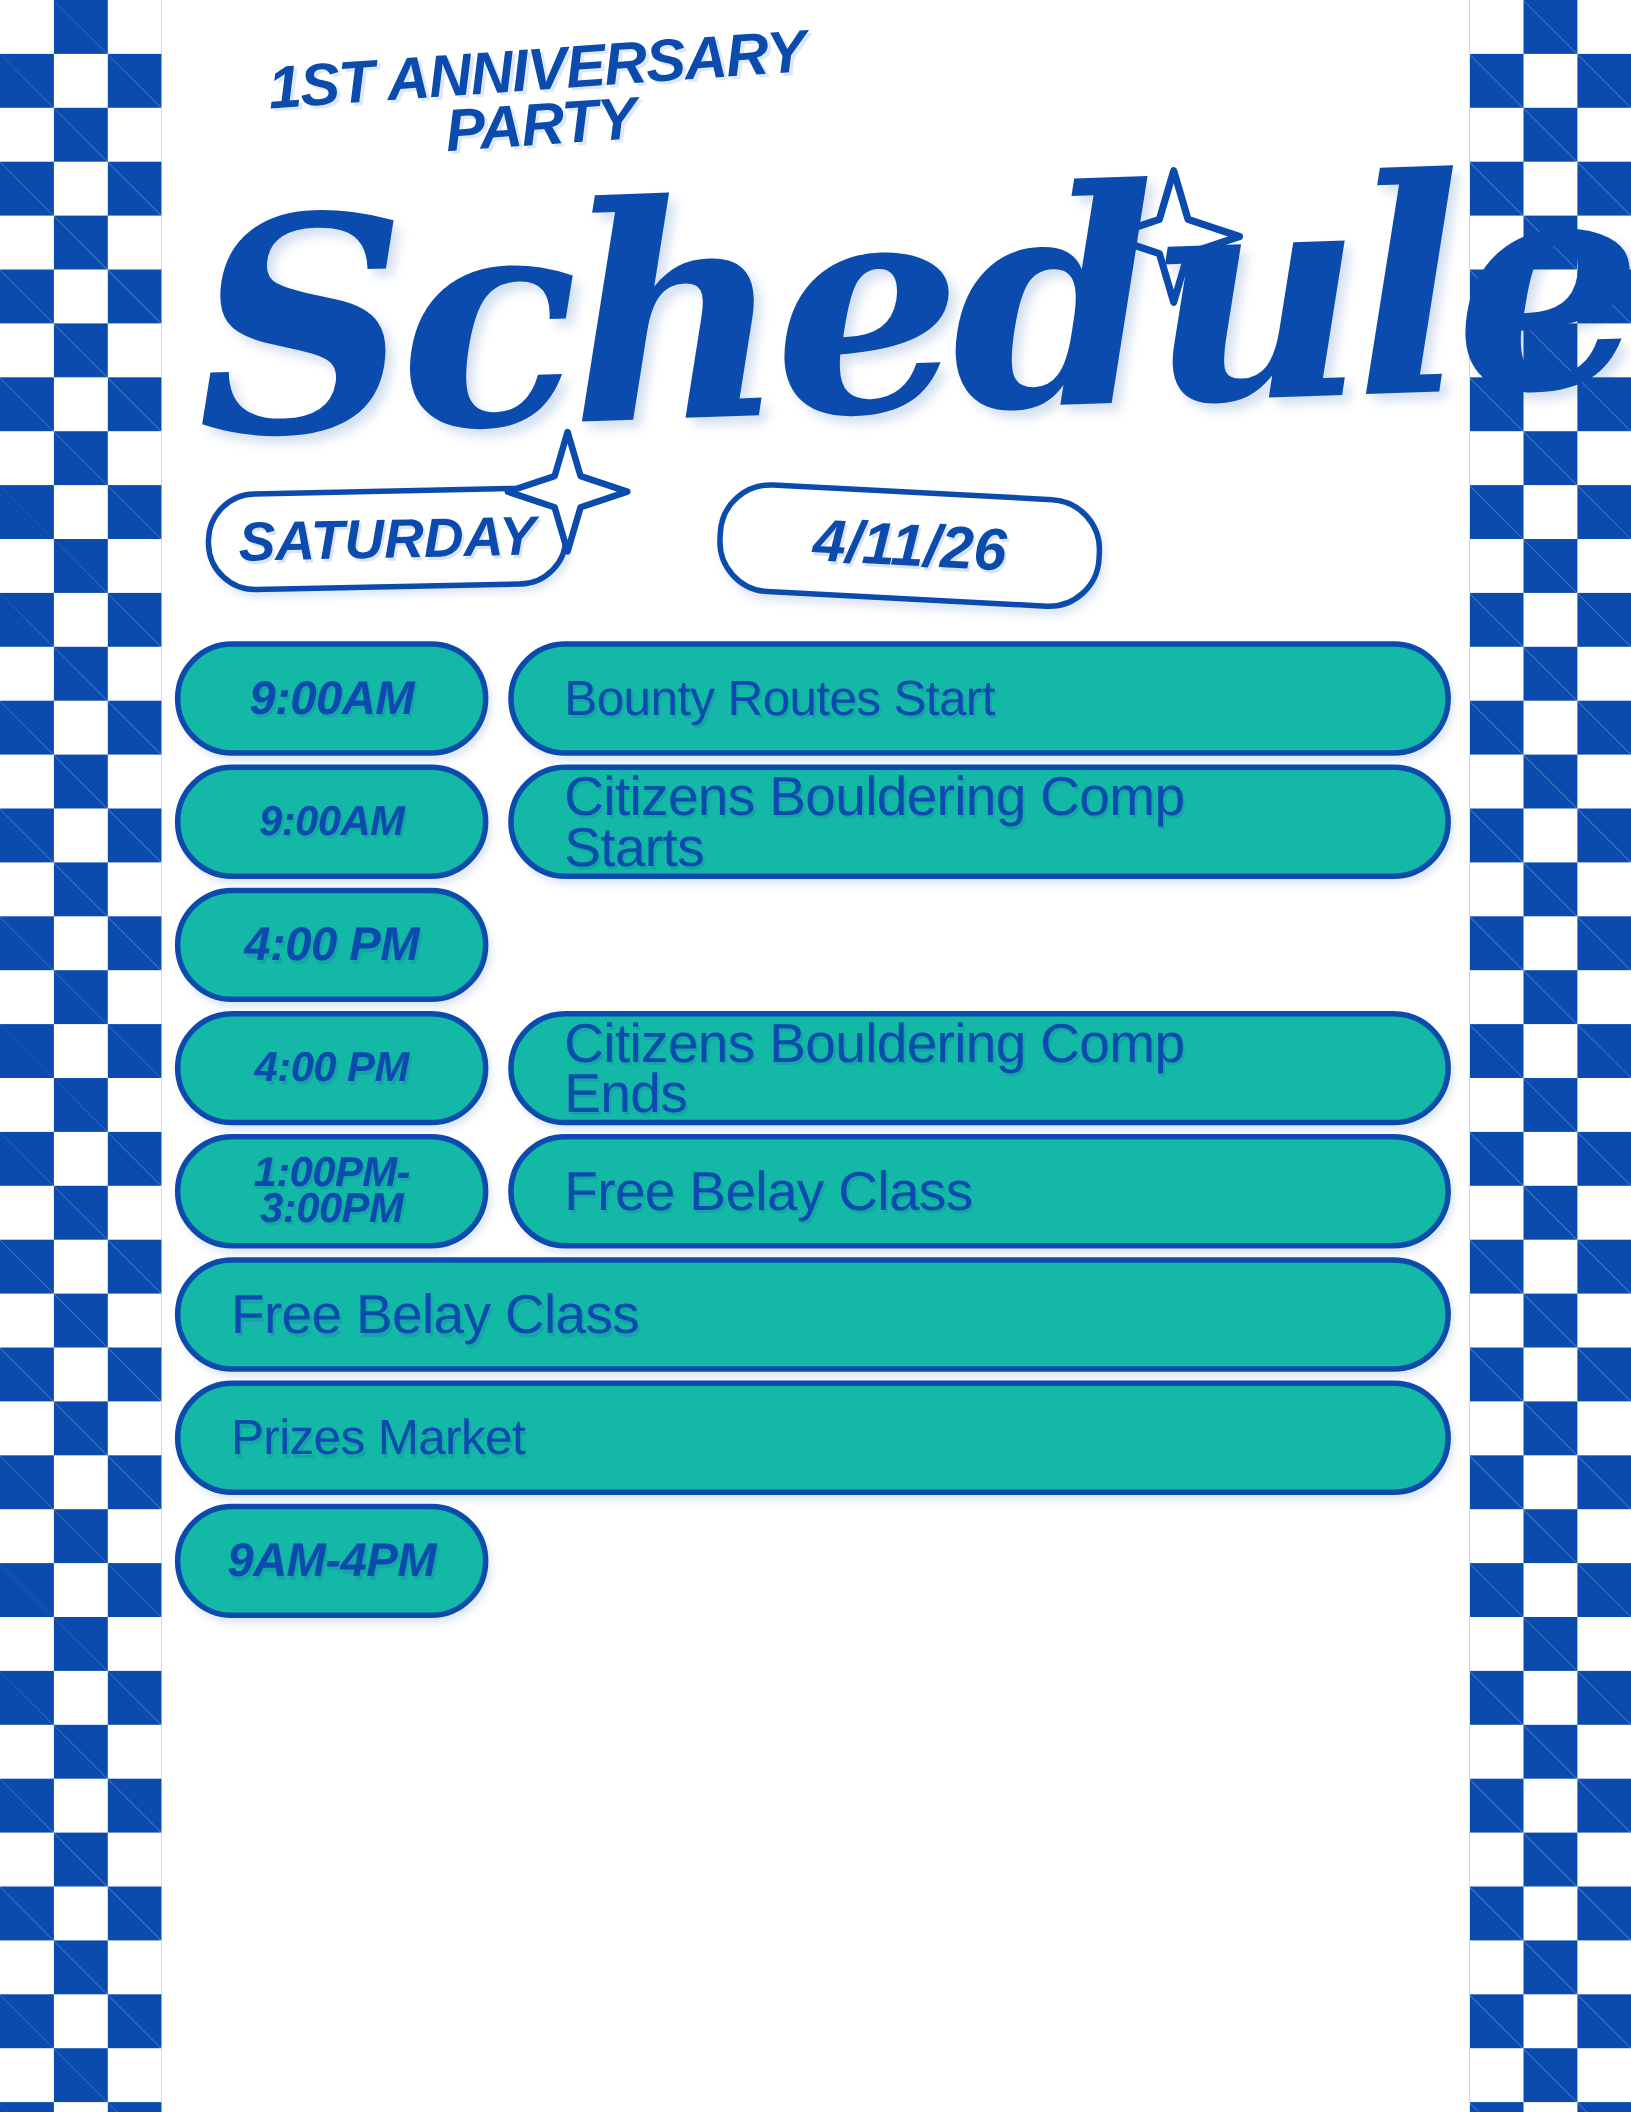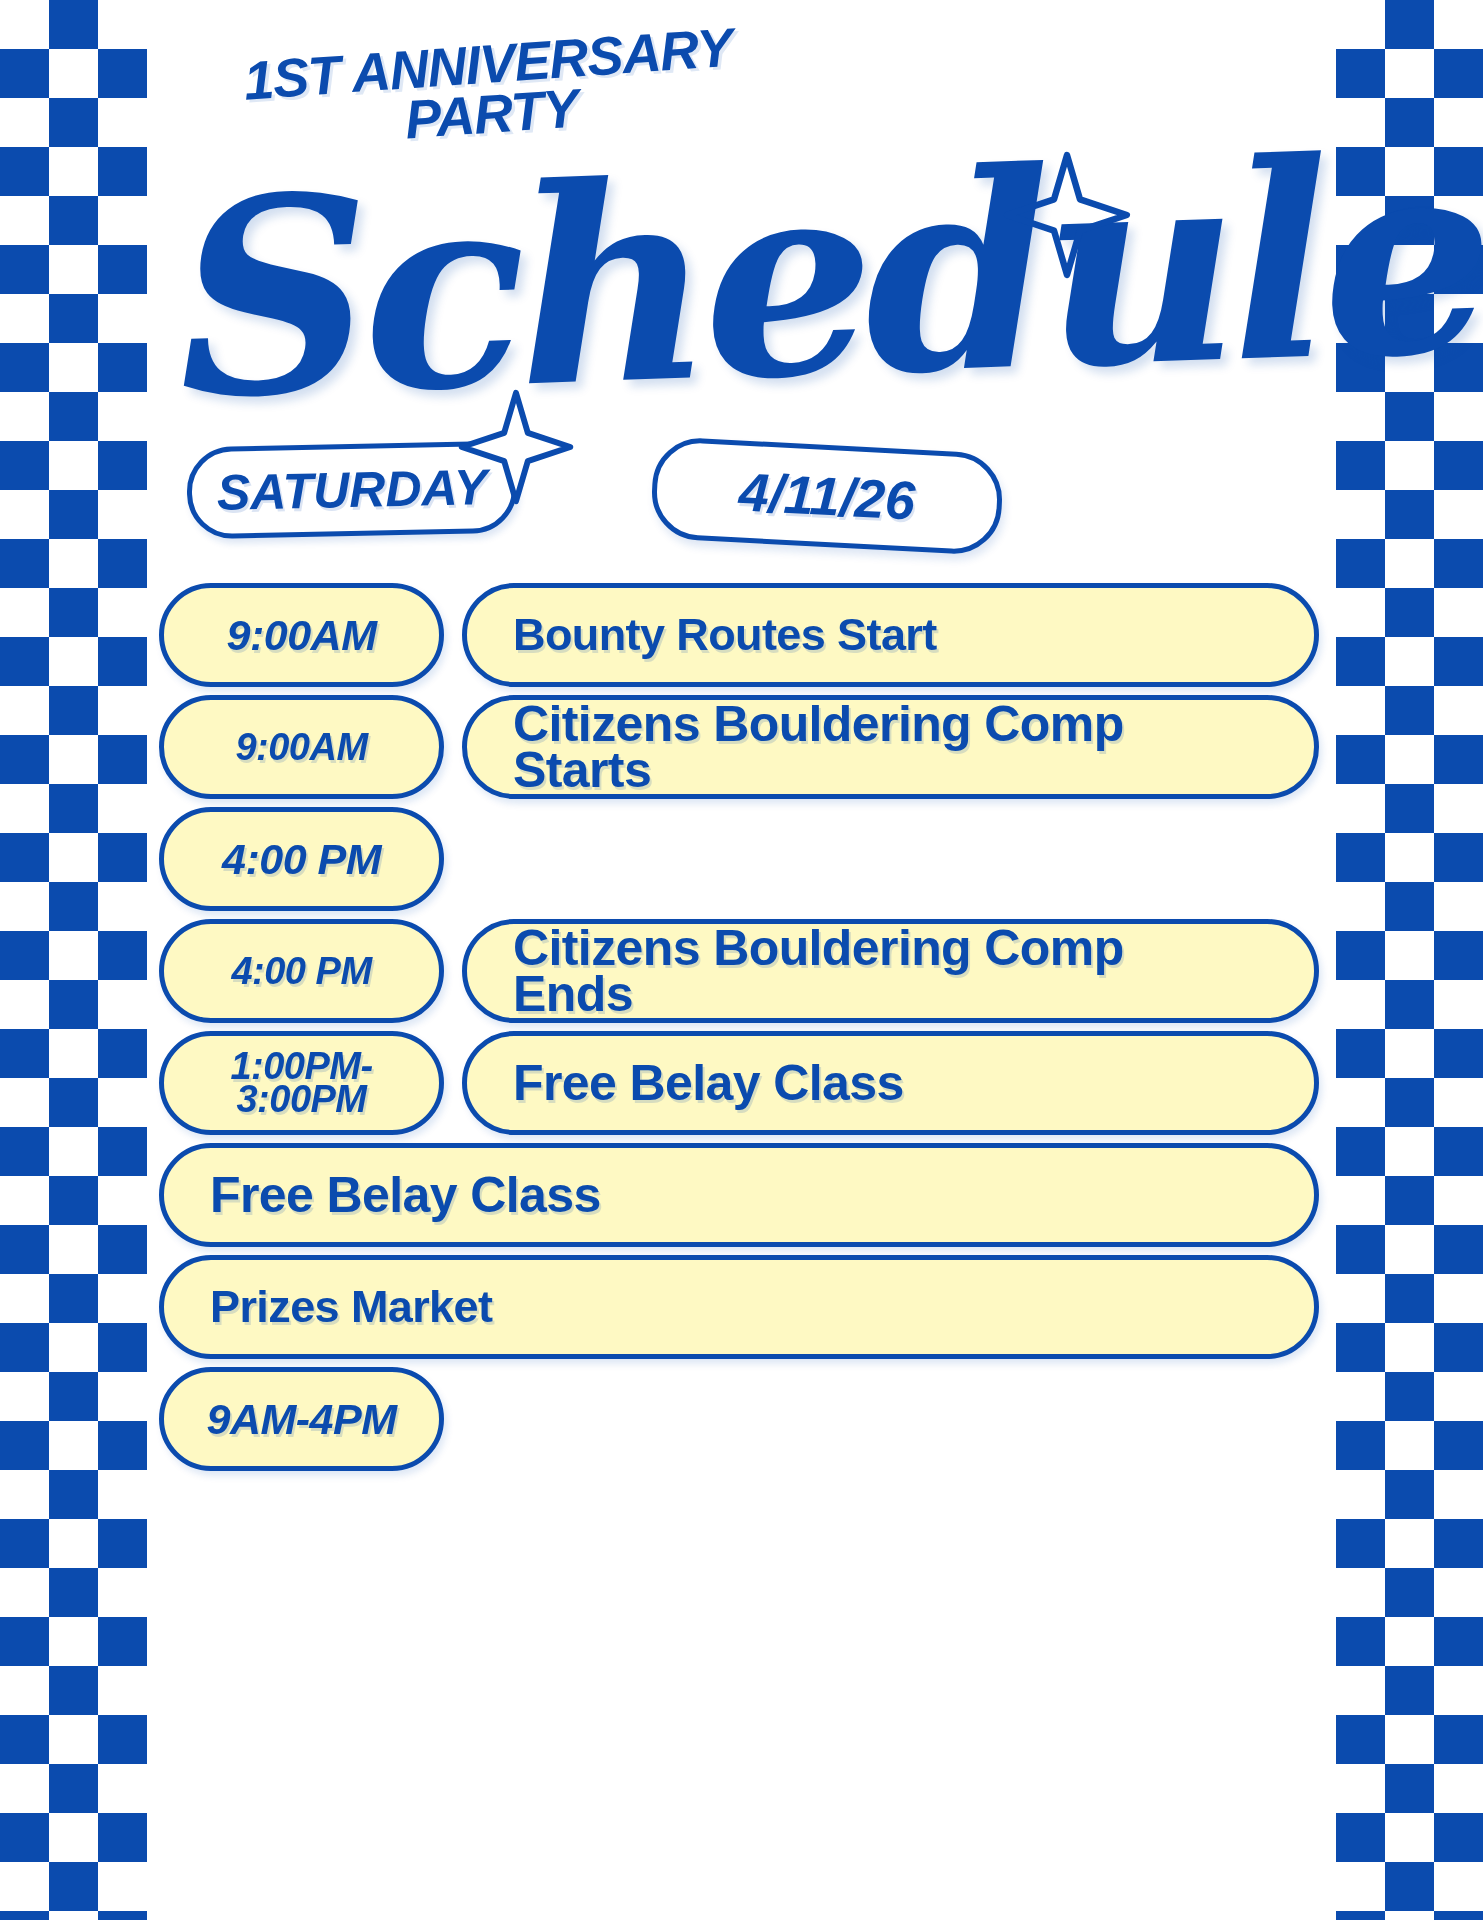--- a/index.html
+++ b/index.html
@@ -86,40 +86,40 @@
   }
 
   
   .rows{position:absolute;left:12px;top:583px;width:1160px;}
   .row{
     display:flex;align-items:stretch;
     height:104px;margin-bottom:8px;
   }
   .pill{
     border:5px solid #0B4BAE;border-radius:60px;
-    background:#fef9c3;
+    background:#14b8a6;
     display:flex;align-items:center;justify-content:center;
     box-shadow:3px 5px 7px rgba(11,75,174,0.13);
     box-sizing:border-box;
   }
   .pill.time{width:285px;margin-right:18px;}
   .pill.evt{flex:1;justify-content:flex-start;padding-left:46px;}
 
   .time-txt{
     color:#0B4BAE;
     font-weight:bold;font-style:italic;
     font-size:43px;line-height:0.86;
     text-align:center;
     white-space:pre-line;
     letter-spacing:-0.5px;
     text-shadow:2px 3px 0 rgba(11,75,174,0.16);
   }
   .evt-txt{
     color:#0B4BAE;
-    font-weight:bold;
+    font-weight:normal;
     font-size:45px;line-height:0.92;
     letter-spacing:-0.6px;
     white-space:pre-line;
     text-shadow:2px 3px 0 rgba(11,75,174,0.16);
   }
   .two-line .time-txt{font-size:38px;}
   .two-line .evt-txt{font-size:50px;}
 </style>
 </head>
 <body>

